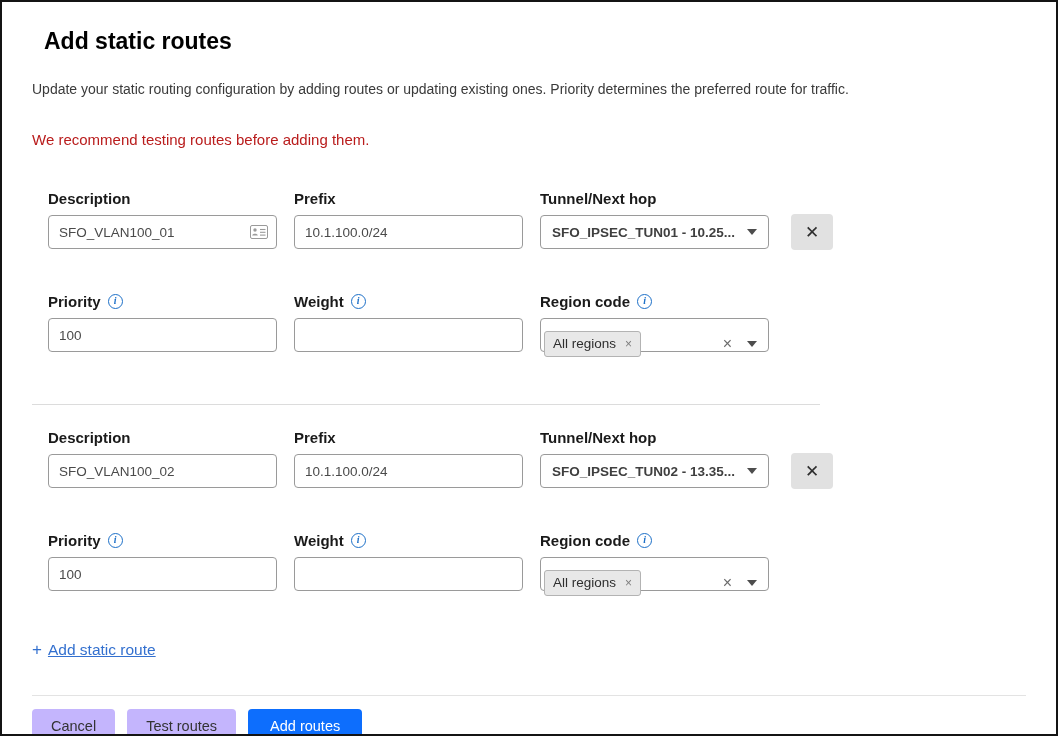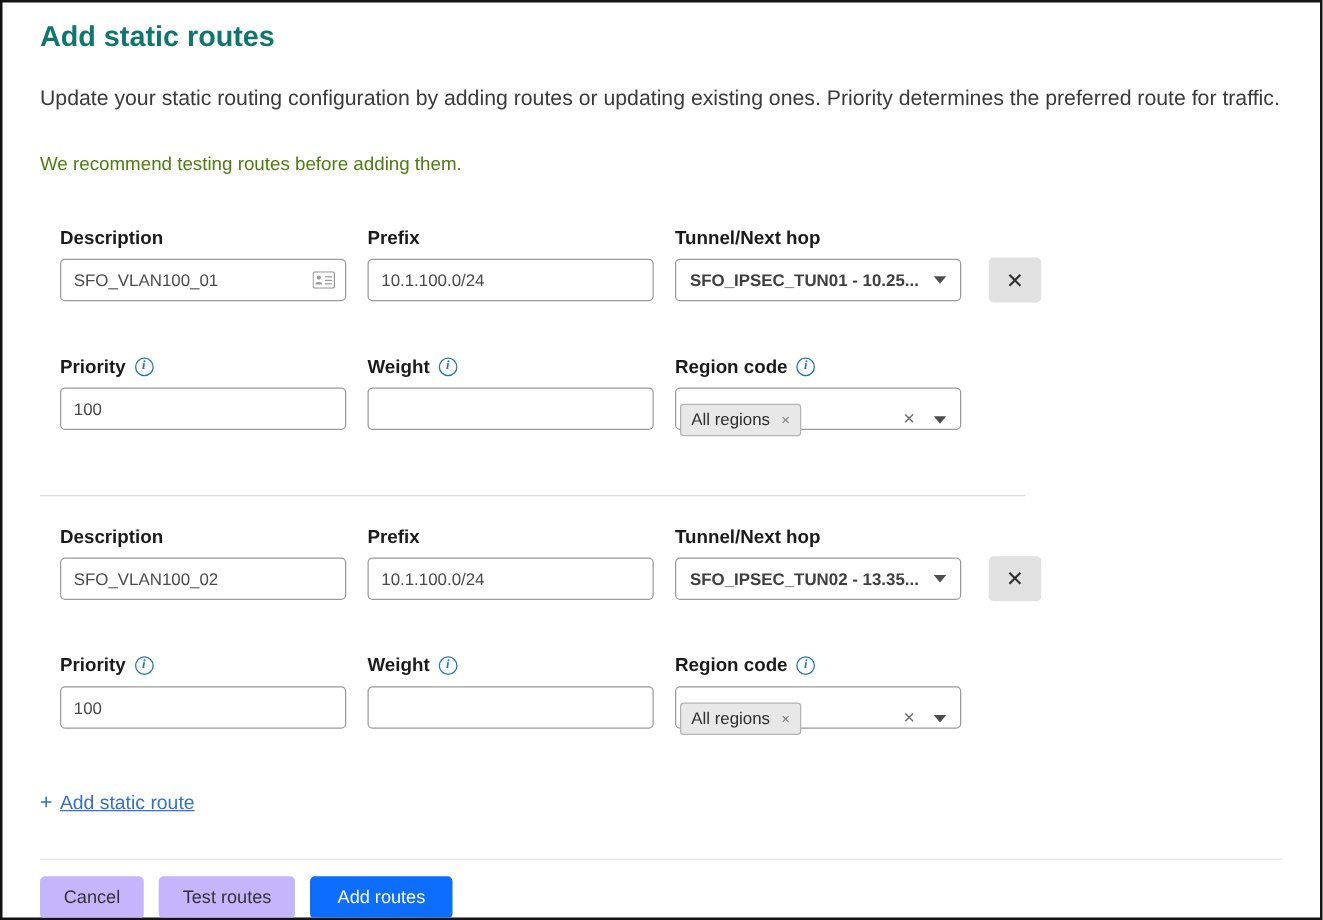--- a/index.html
+++ b/index.html
@@ -7,24 +7,24 @@
   body {
     width:1058px; height:736px;
     background:#ffffff;
     border:2px solid #141414;
     font-family:"Liberation Sans", sans-serif;
     overflow:hidden;
   }
   .content { padding:14px 30px 0 30px; }
 
   h1.page-title {
-    margin:0; font-size:23px; font-weight:700; color:#0f766e; line-height:1.2;
-  }
-  .intro { margin:24px 0 0 0; font-size:17px; color:#3a3a3a; line-height:1.3; }
-  .note  { margin:32px 0 0 0; font-size:15px; color:#4d7c0f; line-height:1.3; }
+    margin:12px; font-size:23px; font-weight:700; color:#000000; line-height:1.2;
+  }
+  .intro { margin:24px 0 0 0; font-size:14px; color:#3a3a3a; line-height:1.3; }
+  .note  { margin:32px 0 0 0; font-size:15px; color:#b91c1c; line-height:1.3; }
 
   .route { margin:16px; }
   .route-first { margin-top:40px; }
   .row { display:flex; gap:17px; }
   .row2 { margin-top:42px; }
   .field { width:229px; flex:0 0 229px; }
   .field-label {
     display:flex; align-items:center; gap:7px;
     font-size:15px; font-weight:700; color:#1a1a1a;
     height:18px; margin-bottom:8px;

